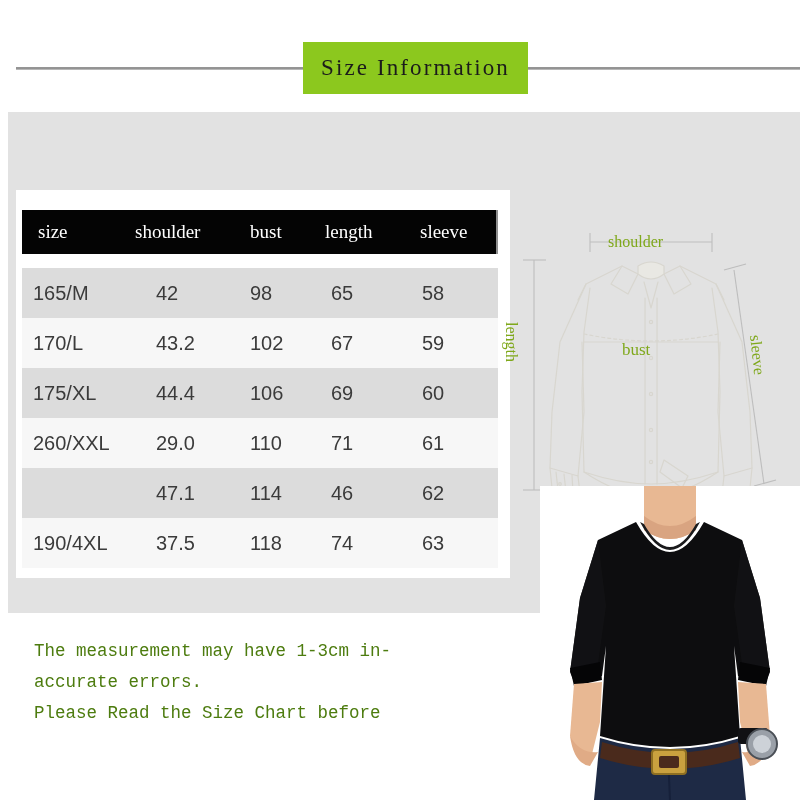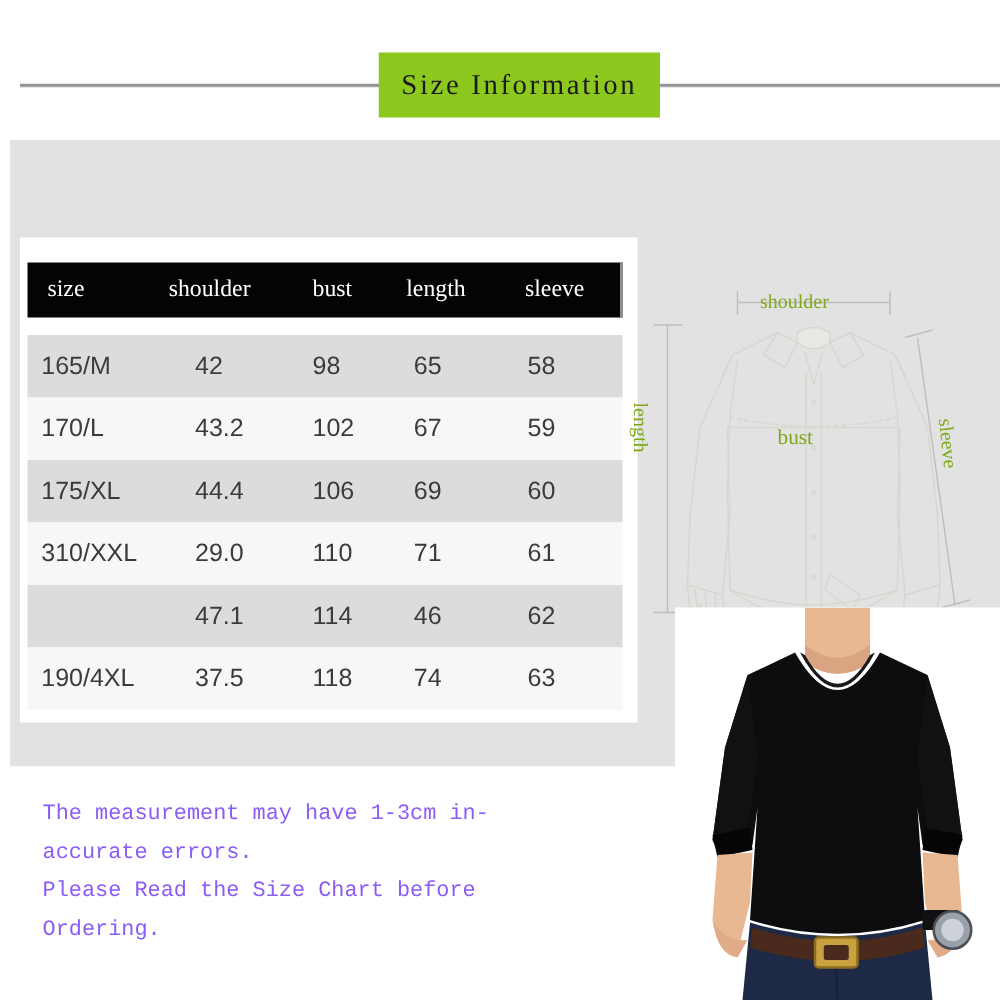--- a/index.html
+++ b/index.html
@@ -114,21 +114,21 @@
 
   
   .note {
     position: absolute;
     left: 34px; top: 636px;
     width: 420px;
   }
   .note-line {
     font-family: "Liberation Mono", monospace;
     font-size: 17.5px;
-    color: #8b5cf6;
+    color: #4d7c0f;
     line-height: 31px;
     white-space: nowrap;
   }
 
   
   .diagram {
     position: absolute;
     left: 512px; top: 222px;
     width: 285px; height: 300px;
   }
@@ -201,21 +201,21 @@
 
     <div class="trow odd">
       <span class="cell c0">175/XL</span>
       <span class="cell c1">44.4</span>
       <span class="cell c2">106</span>
       <span class="cell c3">69</span>
       <span class="cell c4">60</span>
     </div>
 
     <div class="trow even">
-      <span class="cell c0">310/XXL</span>
+      <span class="cell c0">260/XXL</span>
       <span class="cell c1">29.0</span>
       <span class="cell c2">110</span>
       <span class="cell c3">71</span>
       <span class="cell c4">61</span>
     </div>
 
     <div class="trow odd">
       <span class="cell c1">47.1</span>
       <span class="cell c2">114</span>
       <span class="cell c3">46</span>
@@ -229,21 +229,20 @@
       <span class="cell c3">74</span>
       <span class="cell c4">63</span>
     </div>
 
   </div>
 
   <div class="note">
     <div class="note-line">The measurement may have 1-3cm in-</div>
     <div class="note-line">accurate errors.</div>
     <div class="note-line">Please Read the Size Chart before</div>
-    <div class="note-line">Ordering.</div>
   </div>
 
   <div class="diagram">
     <svg width="285" height="300" viewBox="0 0 285 300">
       <g fill="none" stroke="#d8d6cf" stroke-width="1.2" stroke-linejoin="round" stroke-linecap="round">
 
         <path d="M126 52 L110 44 L99 62 L116 72 Z"></path>
         <path d="M152 52 L168 44 L179 62 L162 72 Z"></path>
         <path d="M126 52 Q139 62 152 52 L152 44 Q139 36 126 44 Z" fill="#e9e8e3" stroke="#d8d6cf"></path>
         <path d="M132 60 L139 86 L146 60"></path>

